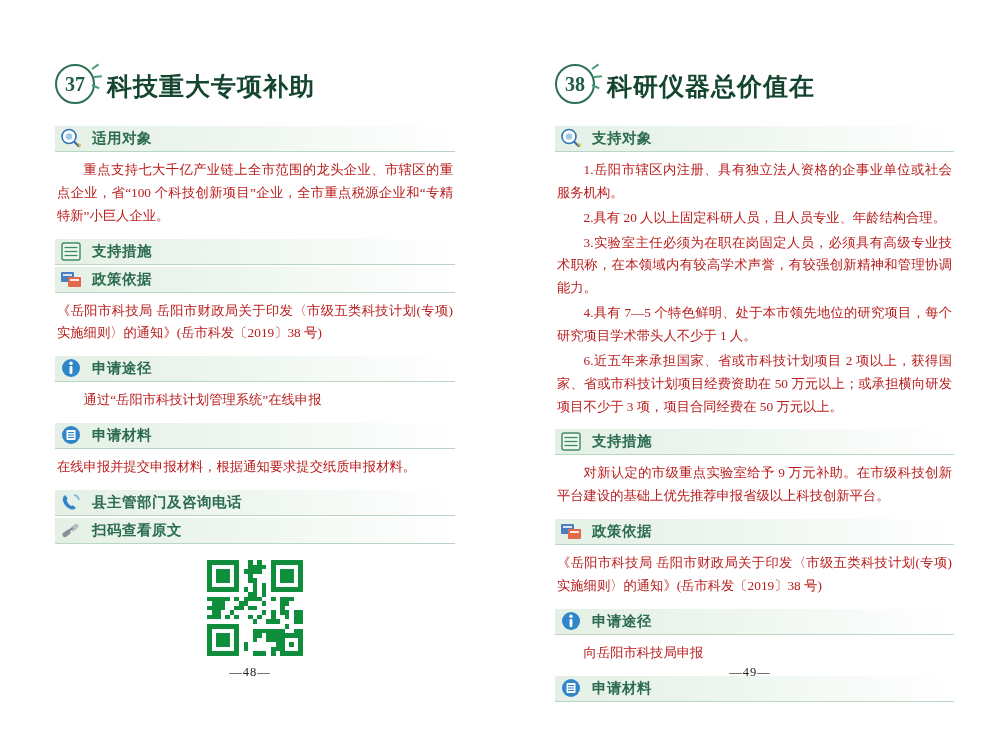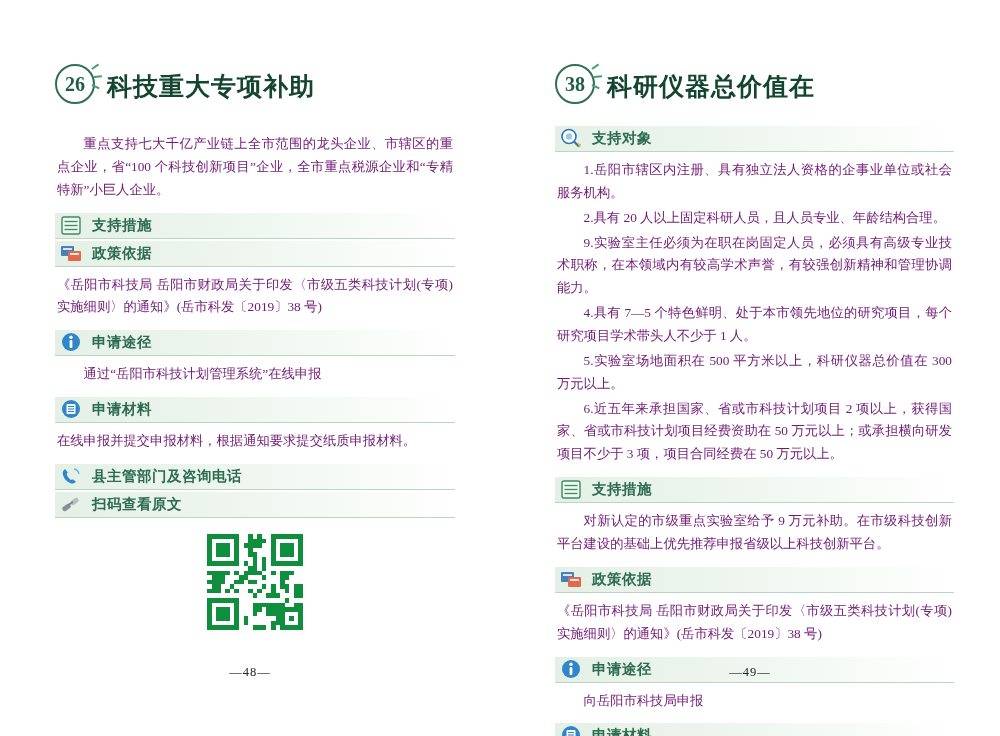--- a/index.html
+++ b/index.html
@@ -103,21 +103,21 @@
   .sec-head .sec-title {
     font-size: 14.5px;
     color: #2b6b4f;
     font-weight: bold;
     letter-spacing: 0.5px;
   }
   .sec-body {
     padding: 7px 2px 7px 2px;
     font-size: 13.3px;
     line-height: 1.72;
-    color: #701a75;
+    color: #b91c1c;
     text-align: justify;
   }
   .sec-body p { margin: 0 0 2px 0; text-indent: 2em; }
   .sec-body p.noindent { text-indent: 0; }
 
   
   .ico svg { display: block; }
 
   
   .qr-wrap {
@@ -154,26 +154,37 @@
 <div class="spread">
 
   <div class="page page-left">
 
     <div class="title-row">
       <div class="num-badge">
         <span class="circle"></span>
         <span class="tick t1"></span>
         <span class="tick t2"></span>
         <span class="tick t3"></span>
-        <span class="num">26</span>
+        <span class="num">37</span>
       </div>
       <div class="title-text">科技重大专项补助</div>
     </div>
 
     <div class="sec">
+      <div class="sec-head">
+        <span class="ico">
+          <svg width="26" height="23" viewBox="0 0 26 23">
+            <circle cx="11" cy="9.5" r="7" fill="#ffffff" stroke="#2f74b5" stroke-width="1.6"></circle>
+            <circle cx="11" cy="9.5" r="3.2" fill="#9ec9ea"></circle>
+            <line x1="15.5" y1="14" x2="21" y2="19.5" stroke="#2f74b5" stroke-width="2.2"></line>
+            <path d="M19 16 l4 1 -1 4 z" fill="#e8b33a"></path>
+          </svg>
+        </span>
+        <span class="sec-title">适用对象</span>
+      </div>
       <div class="sec-body">
         <p>重点支持七大千亿产业链上全市范围的龙头企业、市辖区的重点企业，省“100 个科技创新项目”企业，全市重点税源企业和“专精特新”小巨人企业。</p>
       </div>
     </div>
 
     <div class="sec">
       <div class="sec-head">
         <span class="ico">
           <svg width="26" height="23" viewBox="0 0 26 23">
             <rect x="4" y="3" width="18" height="17" rx="2" fill="#eef6f0" stroke="#3f8a63" stroke-width="1.4"></rect>
@@ -731,23 +742,22 @@
             <circle cx="11" cy="9.5" r="3.2" fill="#9ec9ea"></circle>
             <line x1="15.5" y1="14" x2="21" y2="19.5" stroke="#2f74b5" stroke-width="2.2"></line>
             <path d="M19 16 l4 1 -1 4 z" fill="#e8b33a"></path>
           </svg>
         </span>
         <span class="sec-title">支持对象</span>
       </div>
       <div class="sec-body">
         <p>1.岳阳市辖区内注册、具有独立法人资格的企事业单位或社会服务机构。</p>
         <p>2.具有 20 人以上固定科研人员，且人员专业、年龄结构合理。</p>
-        <p>9.实验室主任必须为在职在岗固定人员，必须具有高级专业技术职称，在本领域内有较高学术声誉，有较强创新精神和管理协调能力。</p>
+        <p>3.实验室主任必须为在职在岗固定人员，必须具有高级专业技术职称，在本领域内有较高学术声誉，有较强创新精神和管理协调能力。</p>
         <p>4.具有 7—5 个特色鲜明、处于本市领先地位的研究项目，每个研究项目学术带头人不少于 1 人。</p>
-        <p>5.实验室场地面积在 500 平方米以上，科研仪器总价值在 300 万元以上。</p>
         <p>6.近五年来承担国家、省或市科技计划项目 2 项以上，获得国家、省或市科技计划项目经费资助在 50 万元以上；或承担横向研发项目不少于 3 项，项目合同经费在 50 万元以上。</p>
       </div>
     </div>
 
     <div class="sec">
       <div class="sec-head">
         <span class="ico">
           <svg width="26" height="23" viewBox="0 0 26 23">
             <rect x="4" y="3" width="18" height="17" rx="2" fill="#eef6f0" stroke="#3f8a63" stroke-width="1.4"></rect>
             <line x1="6.5" y1="7.5" x2="19.5" y2="7.5" stroke="#3f8a63" stroke-width="1.3"></line>

